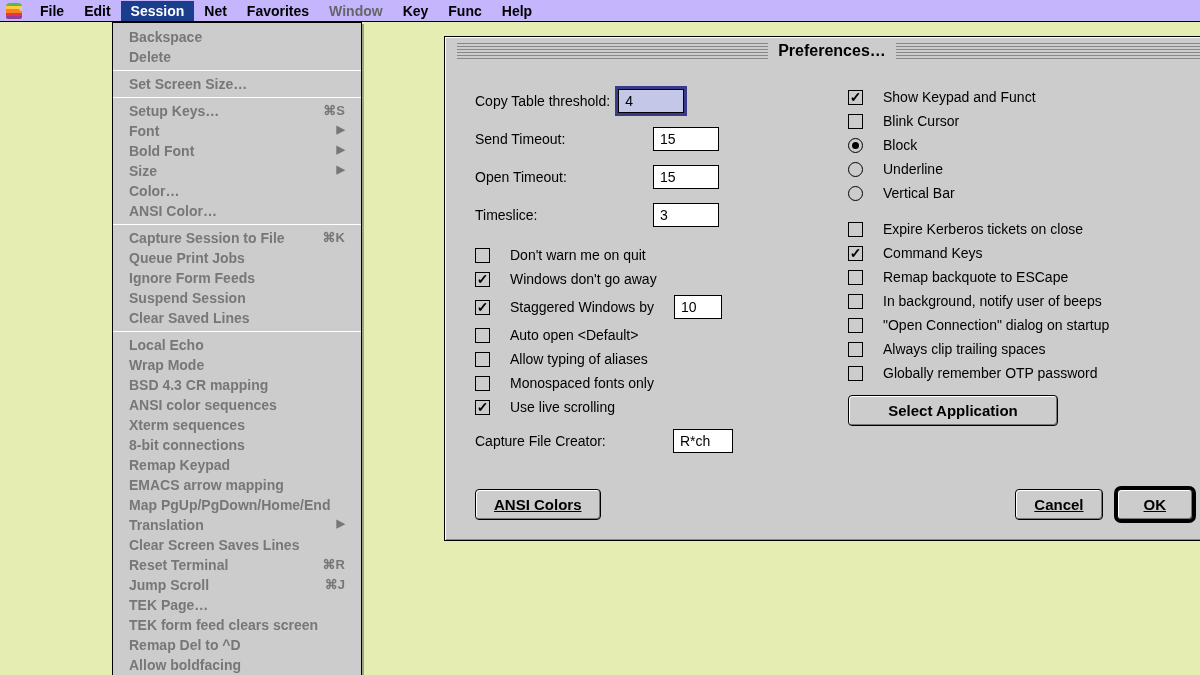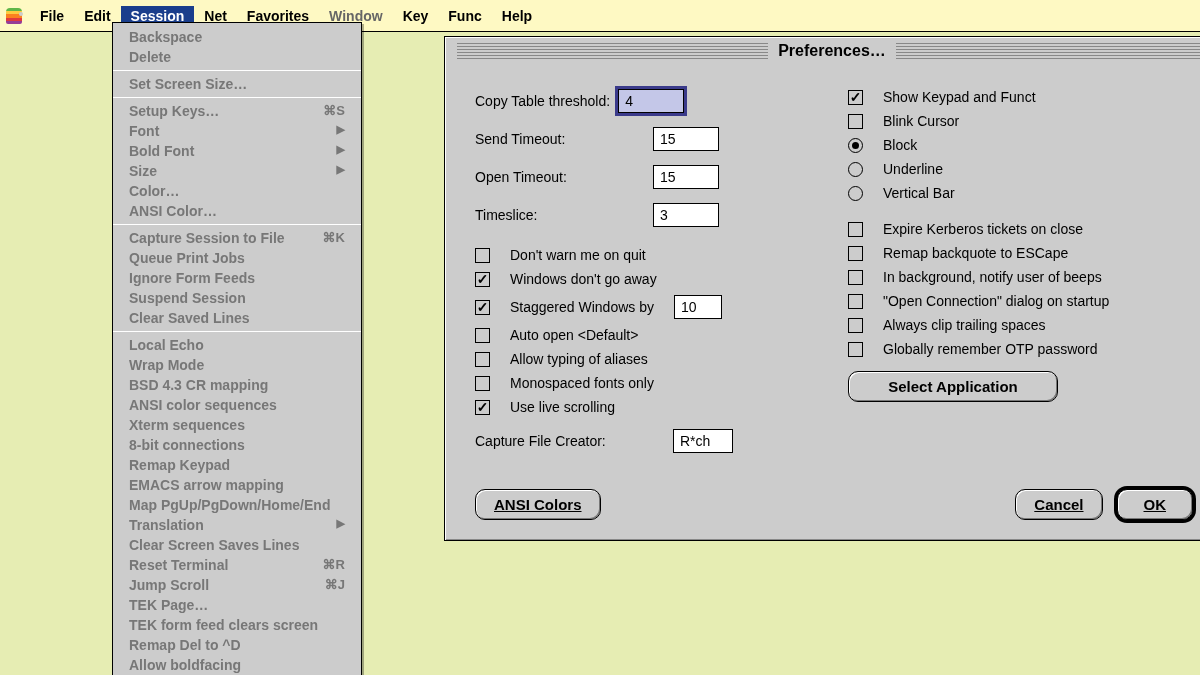--- a/index.html
+++ b/index.html
@@ -6,22 +6,22 @@
 body {
   width: 1200px;
   height: 675px;
   background: #e6edb3;
   font-family: "Charcoal", "Chicago", Geneva, sans-serif;
   font-size: 14px;
   color: #000;
   overflow: hidden;
 }
 .menubar {
-  height: 32px;
-  background: #fef9c3;
+  height: 22px;
+  background: #c4b5fd;
   border-bottom: 1px solid #000;
   display: flex;
   align-items: center;
   padding-left: 6px;
 }
 .apple-icon {
   width: 16px; height: 16px;
   margin-right: 8px;
   background: linear-gradient(180deg,#5eb648 0 20%,#fecb3e 20% 40%,#fa821f 40% 60%,#e03a3e 60% 80%,#963d97 80% 100%);
   border-radius: 4px 4px 2px 2px;
@@ -132,21 +132,21 @@
   border-radius:50%;
   background:#ccc;
   display:inline-flex;
   align-items:center;
   justify-content:center;
 }
 .radio.sel::before { content:""; width:7px;height:7px;background:#000;border-radius:50%; }
 .btn {
   background:#cccccc;
   border:1px solid #000;
-  border-radius:10px;
+  border-radius:4px;
   box-shadow: 1px 1px 0 #fff inset, -1px -1px 0 #777 inset;
   padding:6px 18px;
   font: inherit;
   font-weight:bold;
   font-size:15px;
 }
 .btn.default {
   box-shadow: 0 0 0 3px #000, 1px 1px 0 #fff inset, -1px -1px 0 #777 inset;
   padding:6px 26px;
 }
@@ -366,20 +366,24 @@
           <span class="radio"></span>
           <span>Vertical Bar</span>
         </div>
       <div class="spacer"></div>
         <div class="spacer"></div>
       <div class="chk-row">
           <span class="chk"></span>
           <span>Expire Kerberos tickets on close</span>
         </div>
       <div class="chk-row">
+          <span class="chk checked"></span>
+          <span>Command Keys</span>
+        </div>
+      <div class="chk-row">
           <span class="chk"></span>
           <span>Remap backquote to ESCape</span>
         </div>
       <div class="chk-row">
           <span class="chk"></span>
           <span>In background, notify user of beeps</span>
         </div>
       <div class="chk-row">
           <span class="chk"></span>
           <span>"Open Connection" dialog on startup</span>

